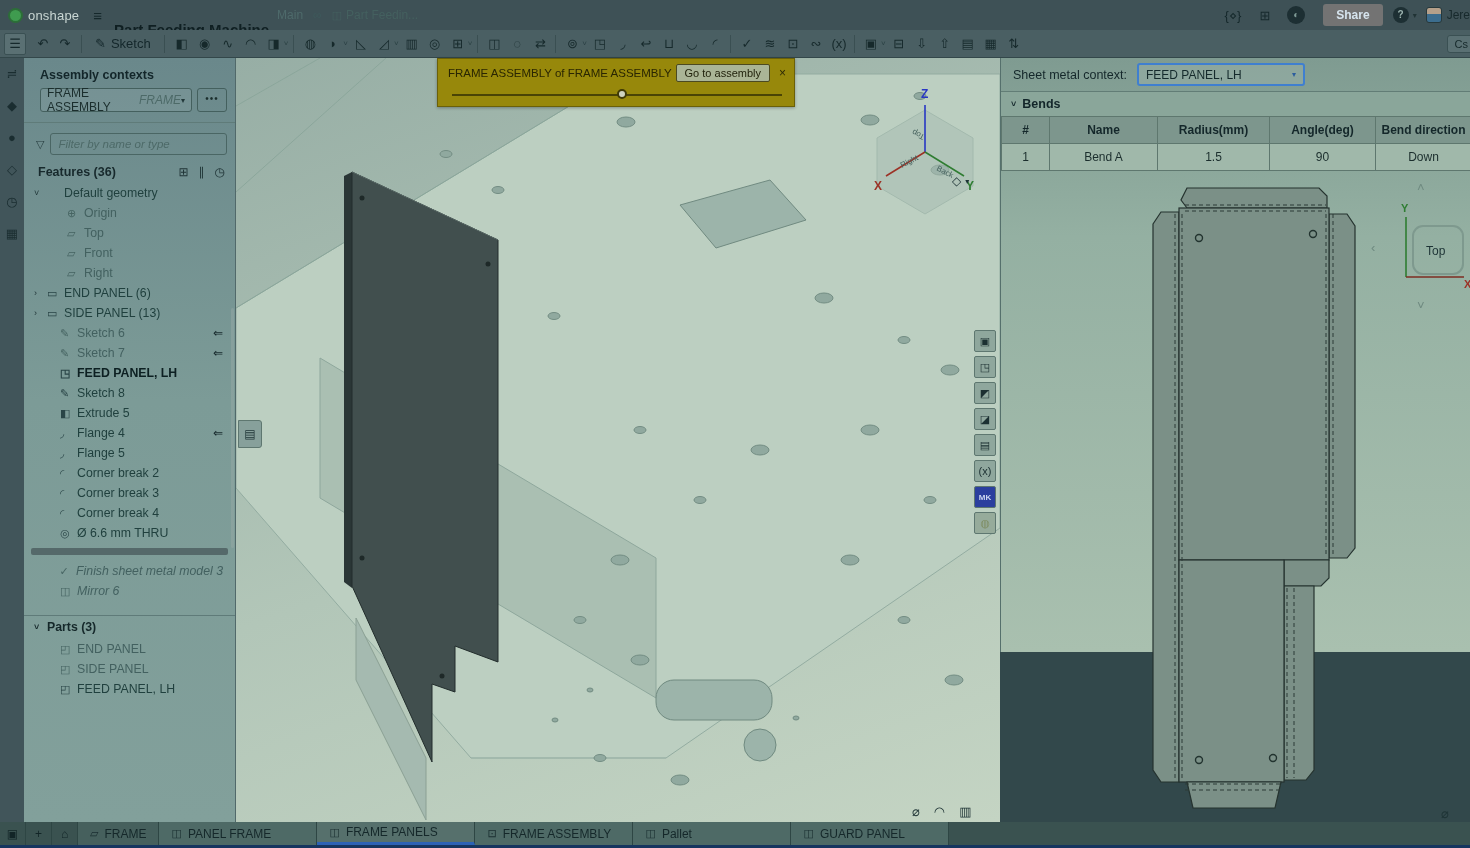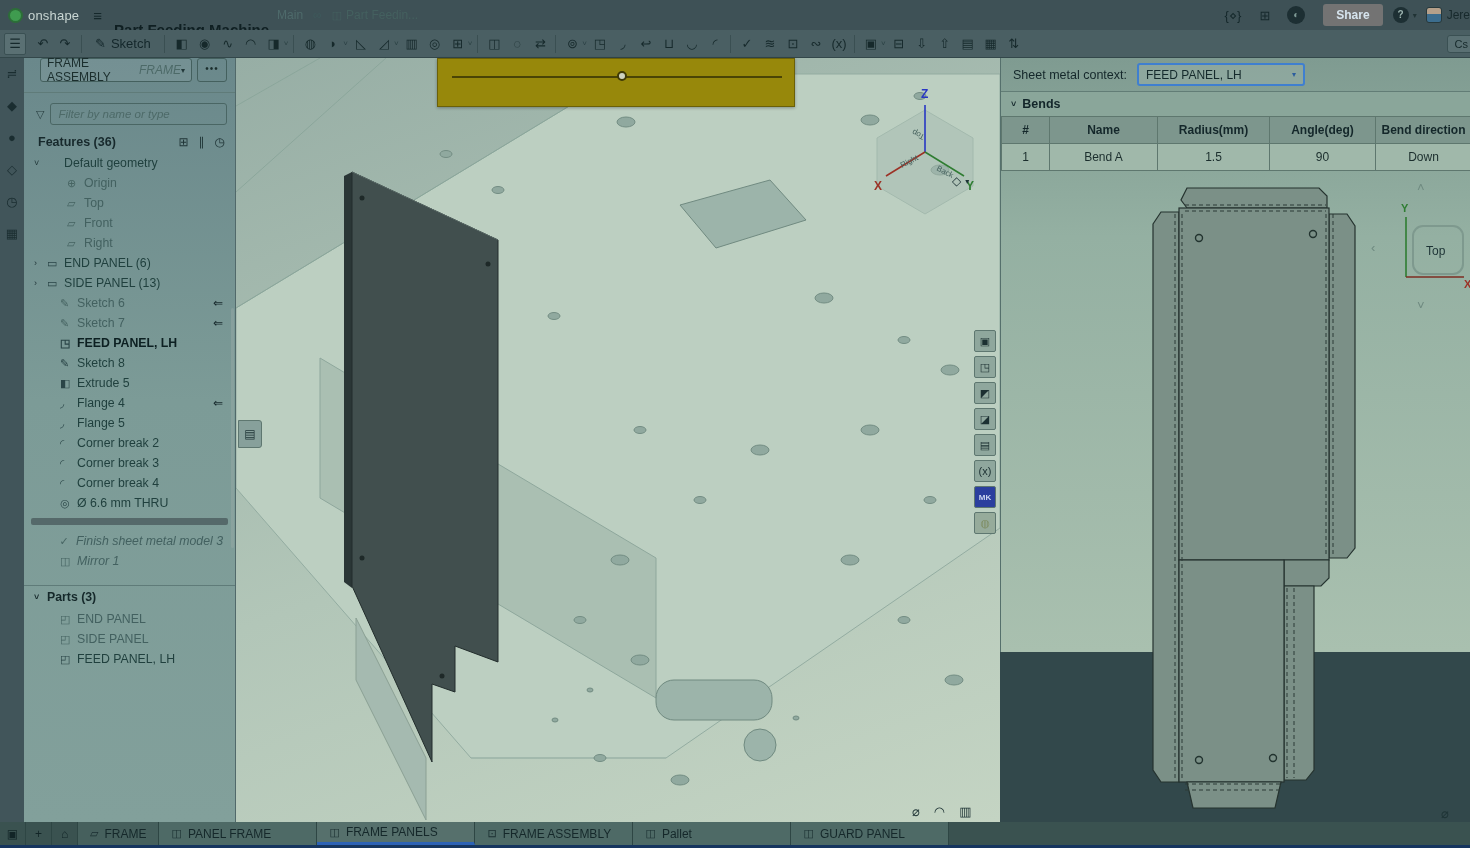--- a/index.html
+++ b/index.html
@@ -396,20 +396,21 @@
       <div class="sic">●</div>
 
       <div class="sic">◇</div>
 
       <div class="sic">◷</div>
 
       <div class="sic">▦</div>
     </div>
 
   <div id="leftpanel" class="abs">
+    <div class="lp-title">Assembly contexts</div>
     <div class="ctx-row">
       <div class="ctx-select">
         <span class="nm">FRAME ASSEMBLY</span>
         <span class="ws">FRAME</span>
         <span class="cv">▾</span>
       </div>
       <div class="dots-btn">•••</div>
     </div>
     <div class="lp-sep"></div>
     <div class="filter-row">
@@ -565,21 +566,21 @@
         <div class="trow muted italic lvl0i">
           <span class="chev"></span>
           <span class="ticon">✓</span>
           <span class="tlabel">Finish sheet metal model 3</span>
           <span class="tarrow"></span>
         </div>
 
         <div class="trow muted italic lvl0i">
           <span class="chev"></span>
           <span class="ticon">◫</span>
-          <span class="tlabel">Mirror 1</span>
+          <span class="tlabel">Mirror 6</span>
           <span class="tarrow"></span>
         </div>
       </div>
     <div class="parts-hdr">
       <span class="chev">˅</span>
       <span>Parts (3)</span>
     </div>
     <div class="tree">
 
         <div class="trow muted lvl0i">
@@ -663,20 +664,25 @@
         <text x="685" y="40" font-size="12" font-weight="bold" fill="#2836c4">Z</text>
         <text x="638" y="132" font-size="12" font-weight="bold" fill="#9c3226">X</text>
         <text x="730" y="132" font-size="12" font-weight="bold" fill="#2f7d32">Y</text>
         <text x="666" y="110" font-size="8" fill="#44605c" transform="rotate(-27 666 110)">Right</text>
         <text x="700" y="112" font-size="8" fill="#44605c" transform="rotate(27 700 112)">Back</text>
         <text x="676" y="82" font-size="8" fill="#44605c" transform="rotate(207 682 78)">Top</text>
       </g>
     </svg>
 
     <div id="banner" class="abs">
+      <div class="row1">
+        <span class="btext">FRAME ASSEMBLY of FRAME ASSEMBLY</span>
+        <span class="bbtn">Go to assembly</span>
+        <span class="bclose">×</span>
+      </div>
       <div class="slider">
         <div class="knob"></div>
       </div>
     </div>
 
     <div class="vp-toggle abs">▤</div>
 
     <div id="sidebtns" class="abs">
 
         <div class="sbtn">▣</div>

